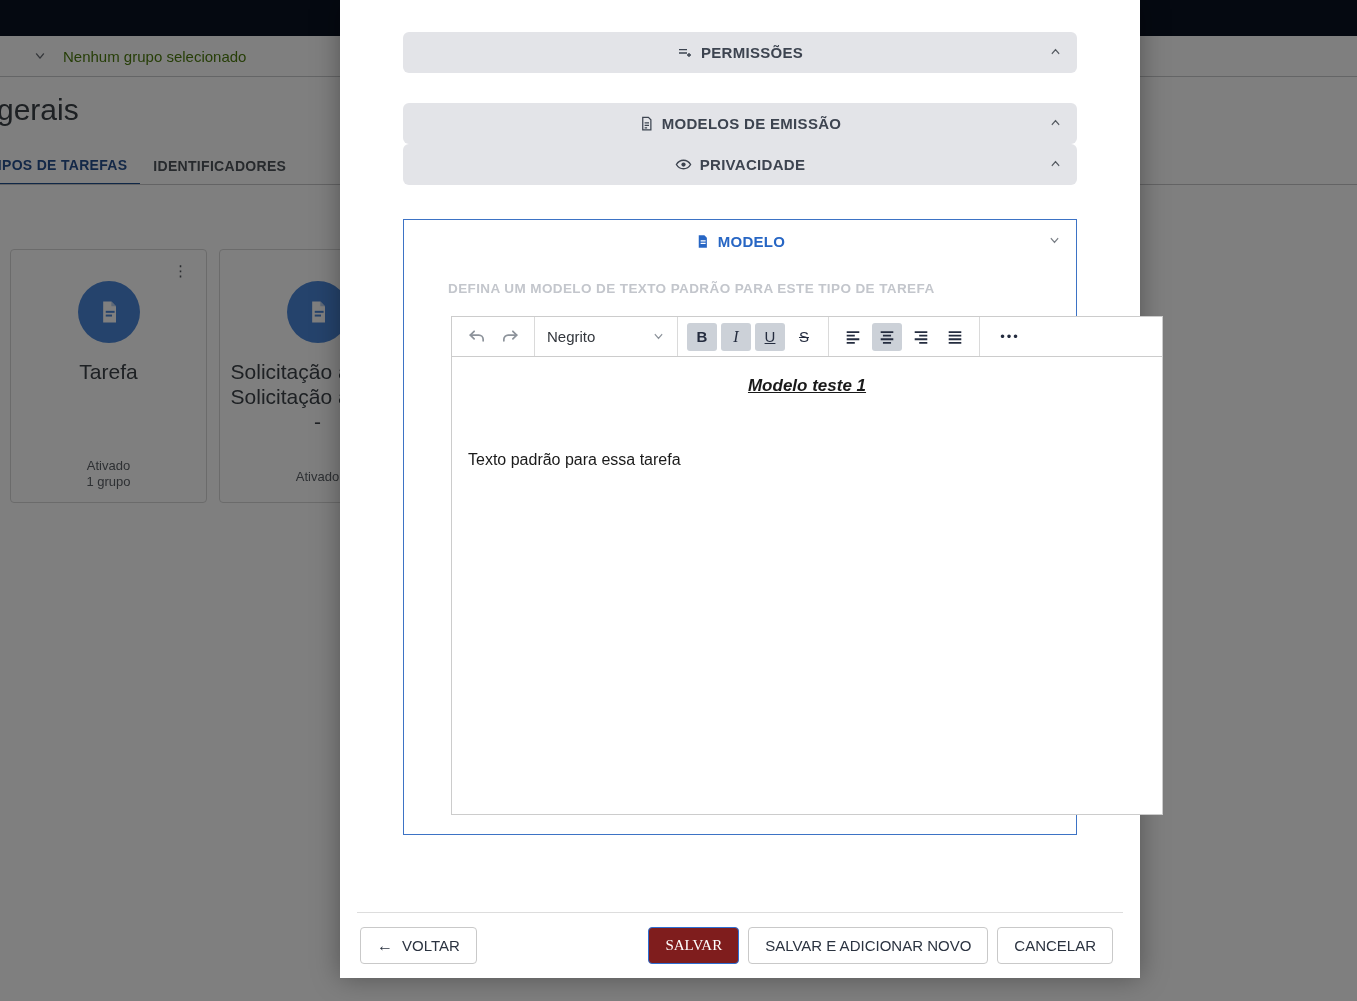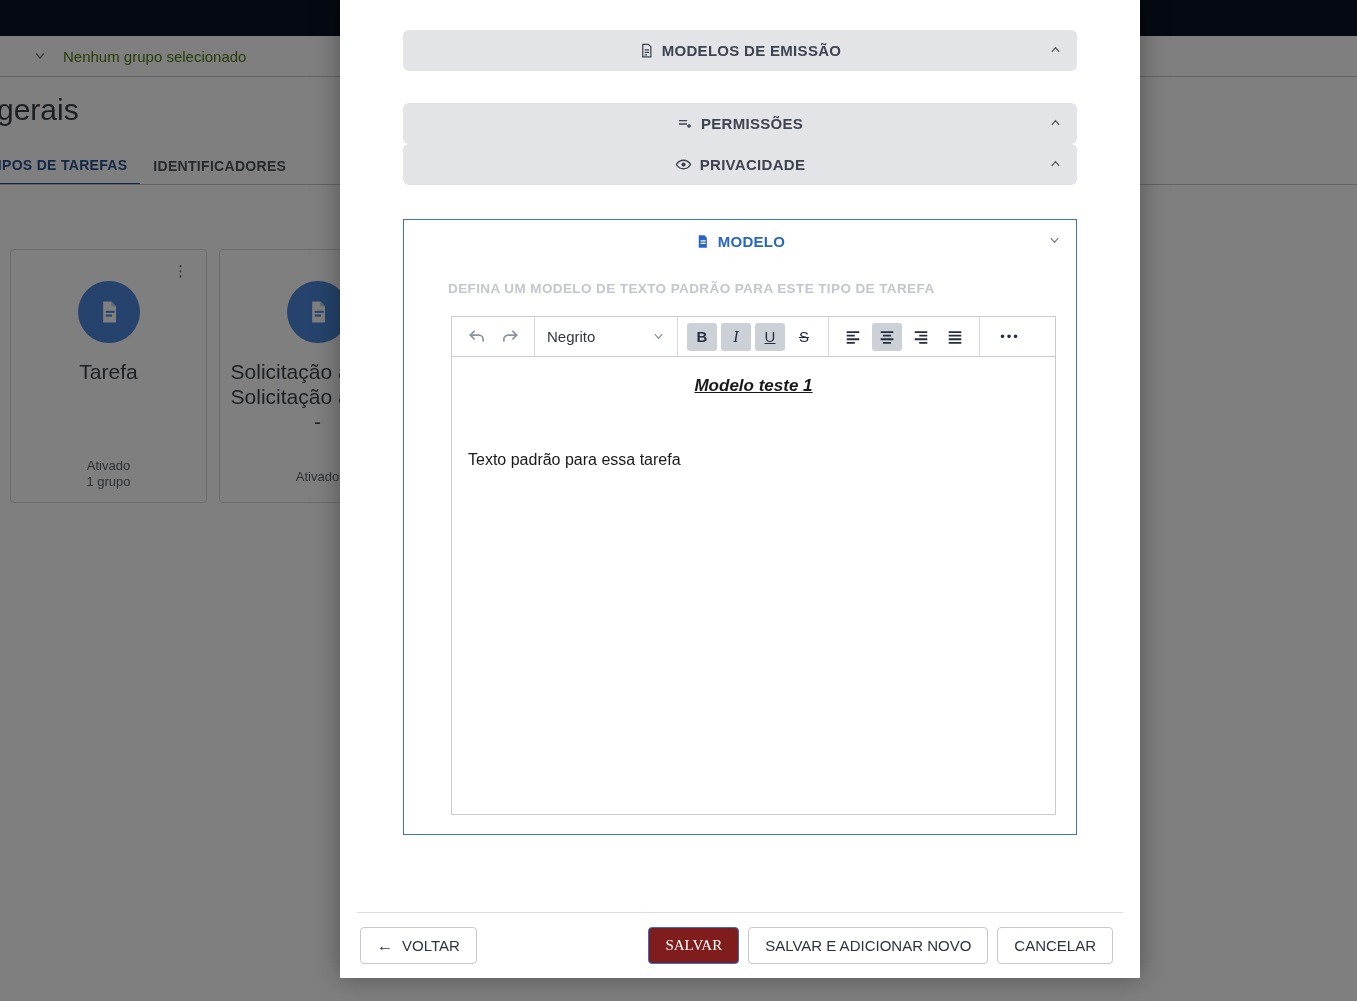--- a/index.html
+++ b/index.html
@@ -39,21 +39,21 @@
   .acc-bar .bar-chev { position: absolute; right: 15px; top: 13px; color: #555a61; display: flex; }
   .acc-1 { margin-top: 30px; } .acc-2 { margin-top: 32px; } .acc-3 { }
 
   .modelo-panel { position: relative; width: 674px; height: 616px; margin: 34px auto 0;
     border: 1px solid #3d73c5; border-radius: 0; background: #fff; }
   .modelo-head { position: relative; padding-top: 13px; display: flex; align-items: center; justify-content: center;
     gap: 8px; color: #2766c4; font-size: 15px; font-weight: 700; letter-spacing: .3px; cursor: pointer; }
   .modelo-head .bar-chev { position: absolute; right: 15px; top: 14px; color: #7a7f86; display: flex; }
   .modelo-hint { margin: 31px 0 0 44px; font-size: 13.5px; font-weight: 600; letter-spacing: .4px; color: #c3c6cc; }
 
-  .editor { position: absolute; left: 47px; top: 96px; width: 605px; height: 499px; border: 1px solid #cccccc; background: #fff; }
+  .editor { position: absolute; left: 47px; top: 96px; width: 712px; height: 499px; border: 1px solid #cccccc; background: #fff; }
   .toolbar { height: 40px; border-bottom: 1px solid #cccccc; display: flex; align-items: stretch; }
   .tb-group { display: flex; align-items: center; gap: 4px; padding: 0 9px; border-right: 1px solid #dadada; }
   .tb-group.last { border-right: none; flex: 1; }
   .tb-btn { width: 30px; height: 28px; border-radius: 3px; display: flex; align-items: center; justify-content: center;
     font-size: 15px; color: #242c3f; cursor: pointer; background: transparent; border: none; }
   .tb-btn.active { background: #ccd1d8; }
   .tb-btn.b { font-weight: 700; }
   .tb-btn.i { font-style: italic; font-family: "Liberation Serif", serif; font-size: 16px; }
   .tb-btn.u { text-decoration: underline; }
   .tb-btn.s { text-decoration: line-through; }
@@ -132,43 +132,43 @@
       </div>
       <div class="card-title">Solicitação acesso Solicitação acesso -</div>
       <div class="card-foot-single">Ativado</div>
     </div>
   </div>
 
   <div class="overlay"></div>
 
   <div class="modal">
 
+    <div class="acc-bar acc-2">
+      <span>
+        <svg width="16" height="16" viewBox="0 0 24 24">
+            <path d="M3 7h12M3 12h12" stroke="#3d4450" stroke-width="2"></path>
+            <path d="M18 12v6M15 15h6" stroke="#3d4450" stroke-width="2"></path>
+          </svg>
+      </span>
+      <span>PERMISSÕES</span>
+      <span class="bar-chev">
+        <svg width="13" height="13" viewBox="0 0 20 20">
+            <polyline points="5,13 10,7 15,13" fill="none" stroke="currentColor" stroke-width="2" stroke-linecap="round" stroke-linejoin="round"></polyline>
+          </svg>
+      </span>
+    </div>
+
     <div class="acc-bar acc-1">
       <span>
         <svg width="15" height="15" viewBox="0 0 24 24">
             <path d="M6 2h9l4 4v16H6z" fill="none" stroke="#3d4450" stroke-width="2"></path>
             <path d="M9 11h7M9 15h7M9 19h4" stroke="#3d4450" stroke-width="1.8"></path>
           </svg>
       </span>
       <span>MODELOS DE EMISSÃO</span>
-      <span class="bar-chev">
-        <svg width="13" height="13" viewBox="0 0 20 20">
-            <polyline points="5,13 10,7 15,13" fill="none" stroke="currentColor" stroke-width="2" stroke-linecap="round" stroke-linejoin="round"></polyline>
-          </svg>
-      </span>
-    </div>
-
-    <div class="acc-bar acc-2">
-      <span>
-        <svg width="16" height="16" viewBox="0 0 24 24">
-            <path d="M3 7h12M3 12h12" stroke="#3d4450" stroke-width="2"></path>
-            <path d="M18 12v6M15 15h6" stroke="#3d4450" stroke-width="2"></path>
-          </svg>
-      </span>
-      <span>PERMISSÕES</span>
       <span class="bar-chev">
         <svg width="13" height="13" viewBox="0 0 20 20">
             <polyline points="5,13 10,7 15,13" fill="none" stroke="currentColor" stroke-width="2" stroke-linecap="round" stroke-linejoin="round"></polyline>
           </svg>
       </span>
     </div>
 
     <div class="acc-bar acc-3">
       <span>
         <svg width="17" height="17" viewBox="0 0 24 24">

